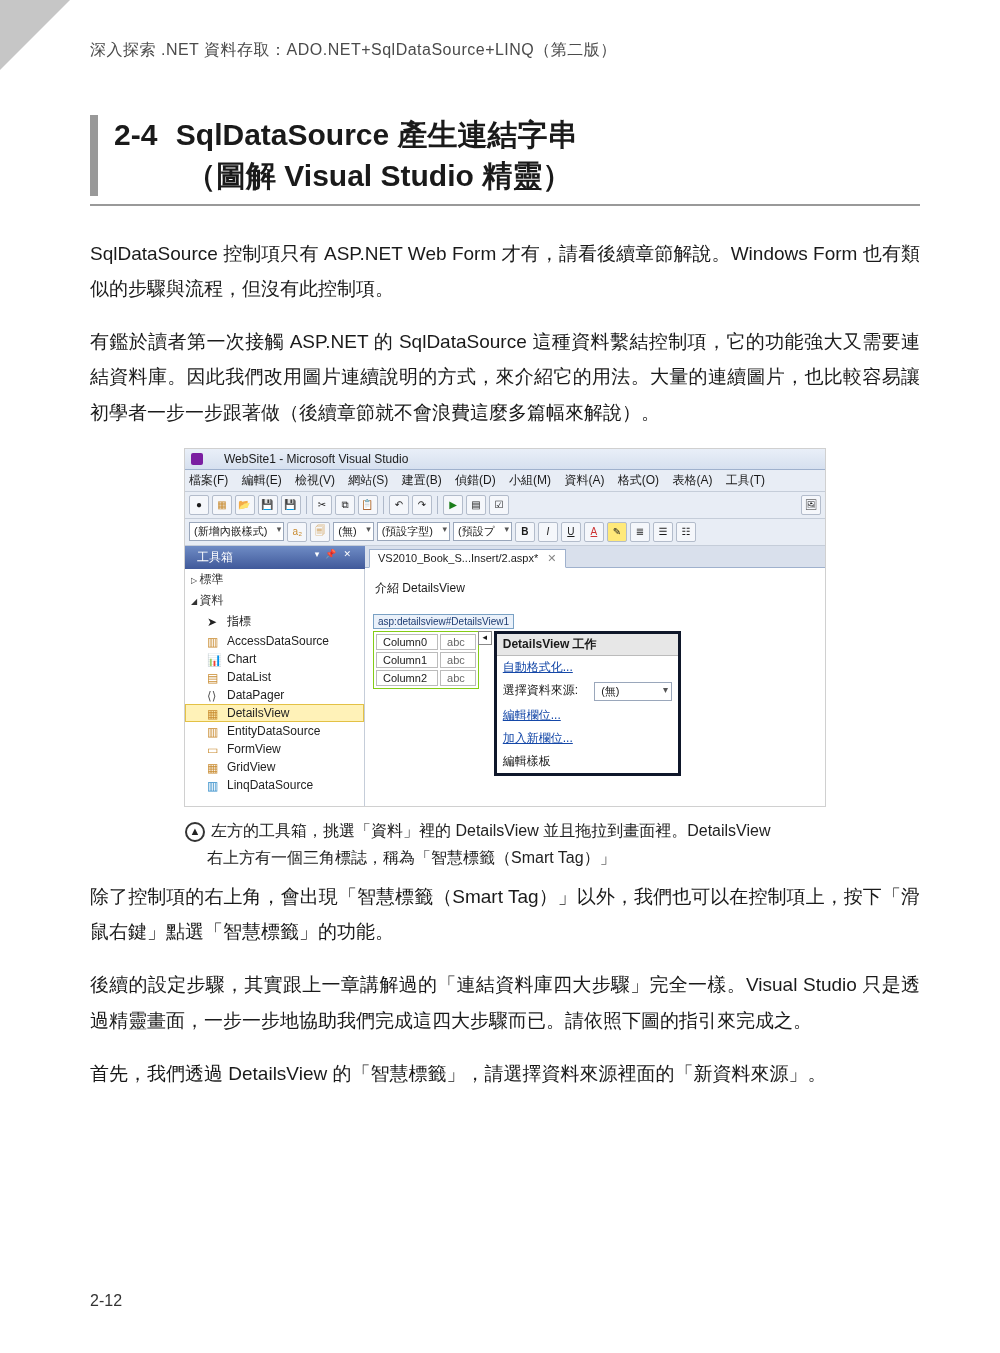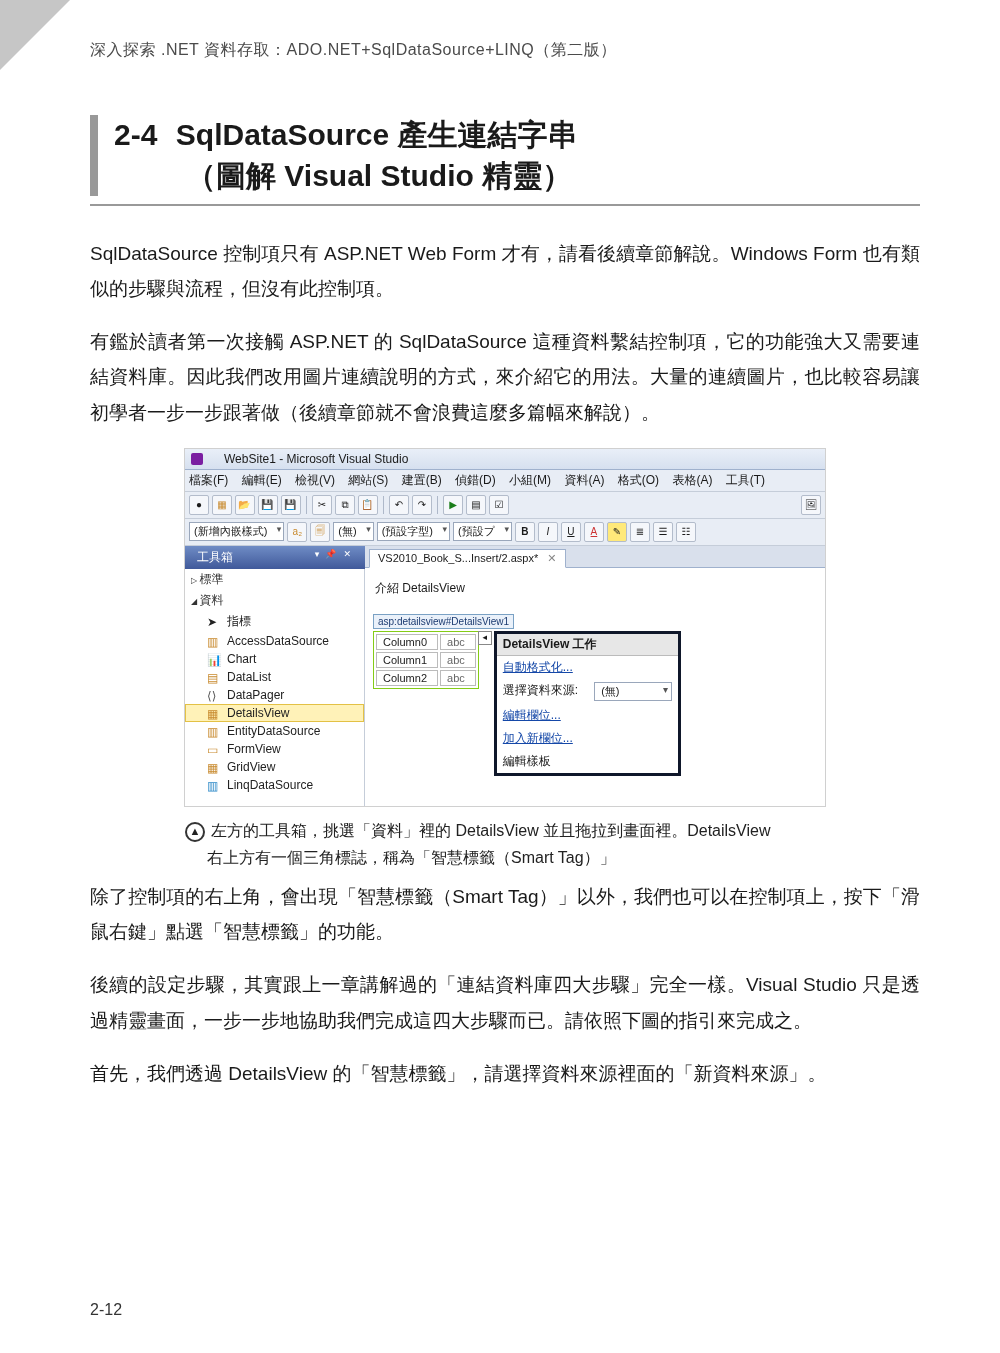--- a/index.html
+++ b/index.html
@@ -47,21 +47,21 @@
   .glyph{width:12px;height:12px;border:1px solid #888;background:#fff;font-size:9px;text-align:center;line-height:11px;margin-bottom:1px}
   .smart-panel{border:3px solid #0f172a;background:#fff;font-size:12px;margin-left:2px;min-width:170px}
   .smart-head{background:#e7e7e7;border-bottom:1px solid #bbb;padding:2px 6px;font-weight:700}
   .smart-row{padding:3px 6px}
   .smart-link{color:#1548a8;text-decoration:underline}
   .smart-sel{display:flex;align-items:flex-start;gap:16px}
   .smart-combo{border:1px solid #9aa7bb;background:#fff;padding:1px 16px 1px 6px;font-size:11px;position:relative;min-width:54px}
   .smart-combo:after{content:"▾";position:absolute;right:3px;top:1px;font-size:10px;color:#555}
   .caption{width:640px;margin:10px auto 8px auto;font-size:16px;line-height:1.7;color:#222}
   .cap-icon{display:inline-block;width:16px;height:16px;border:2px solid #333;border-radius:50%;text-align:center;font-size:11px;line-height:14px;margin-right:6px;vertical-align:1px}
-  .page-num{position:absolute;left:90px;bottom:34px;font-size:16px;color:#333}
+  .page-num{position:absolute;left:90px;bottom:43px;font-size:16px;color:#333}
 </style>
 </head>
 <body>
 
 <div class="page">
   <div class="corner"></div>
 
   <div class="running-head">深入探索 .NET 資料存取：ADO.NET+SqlDataSource+LINQ（第二版）</div>
 
   <div class="sec-head">

